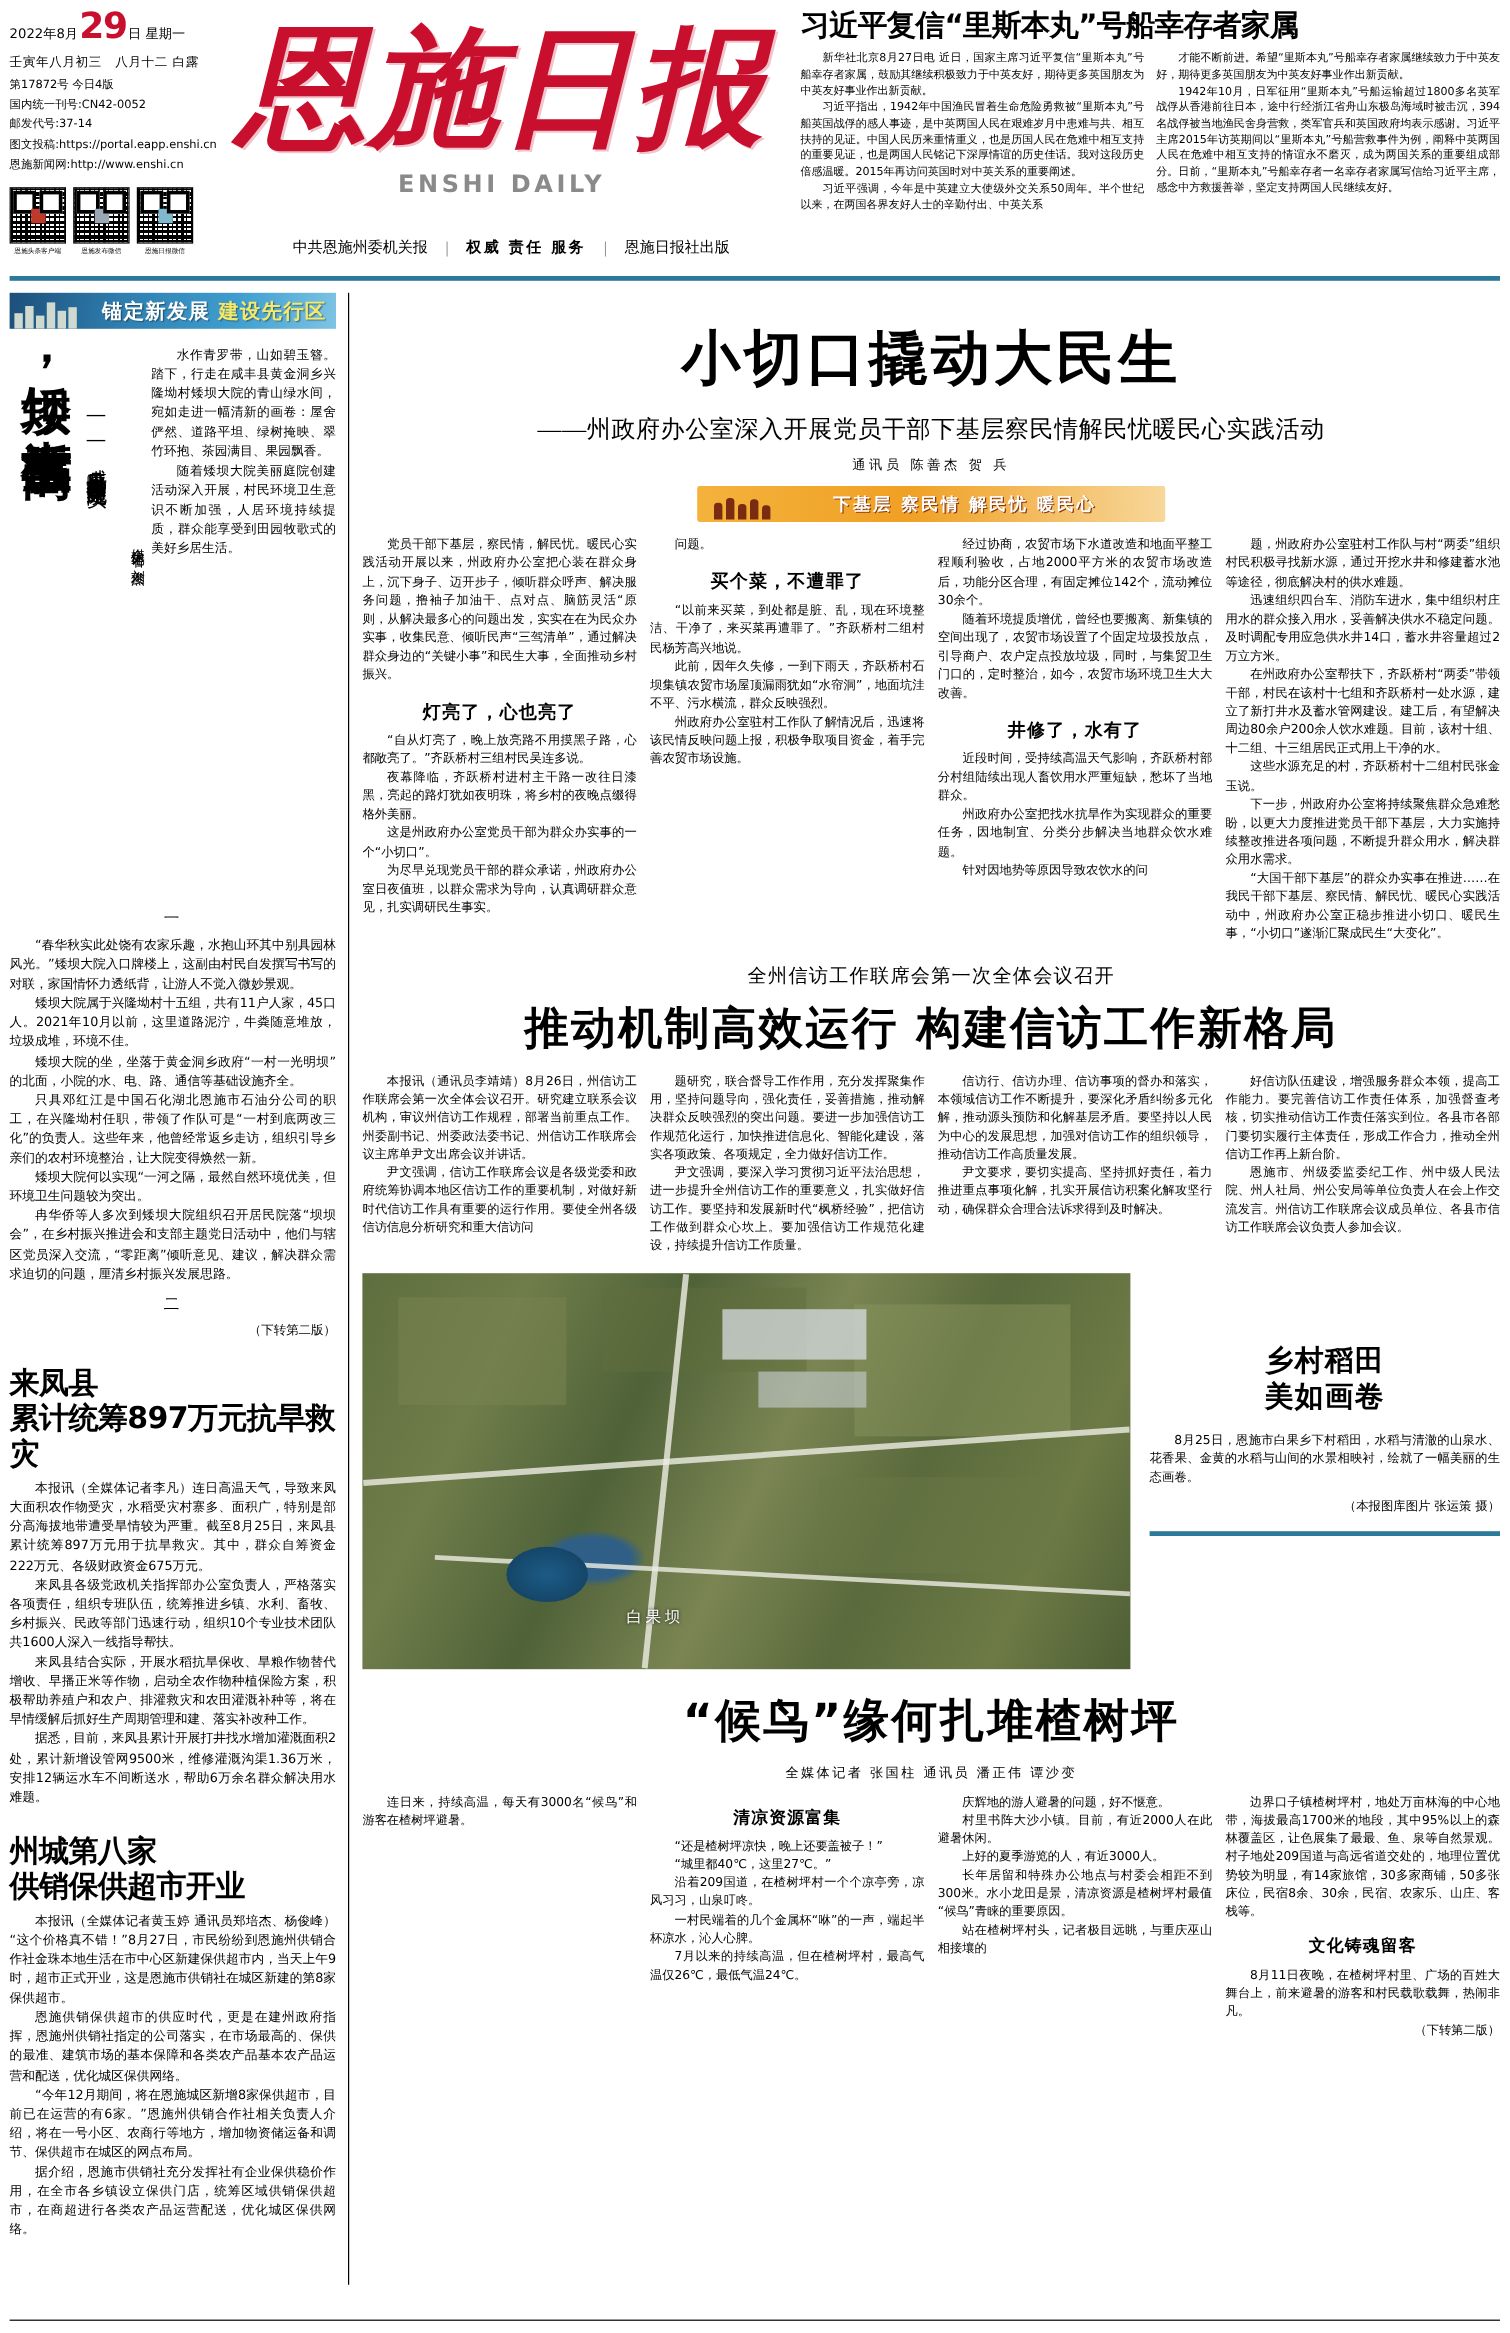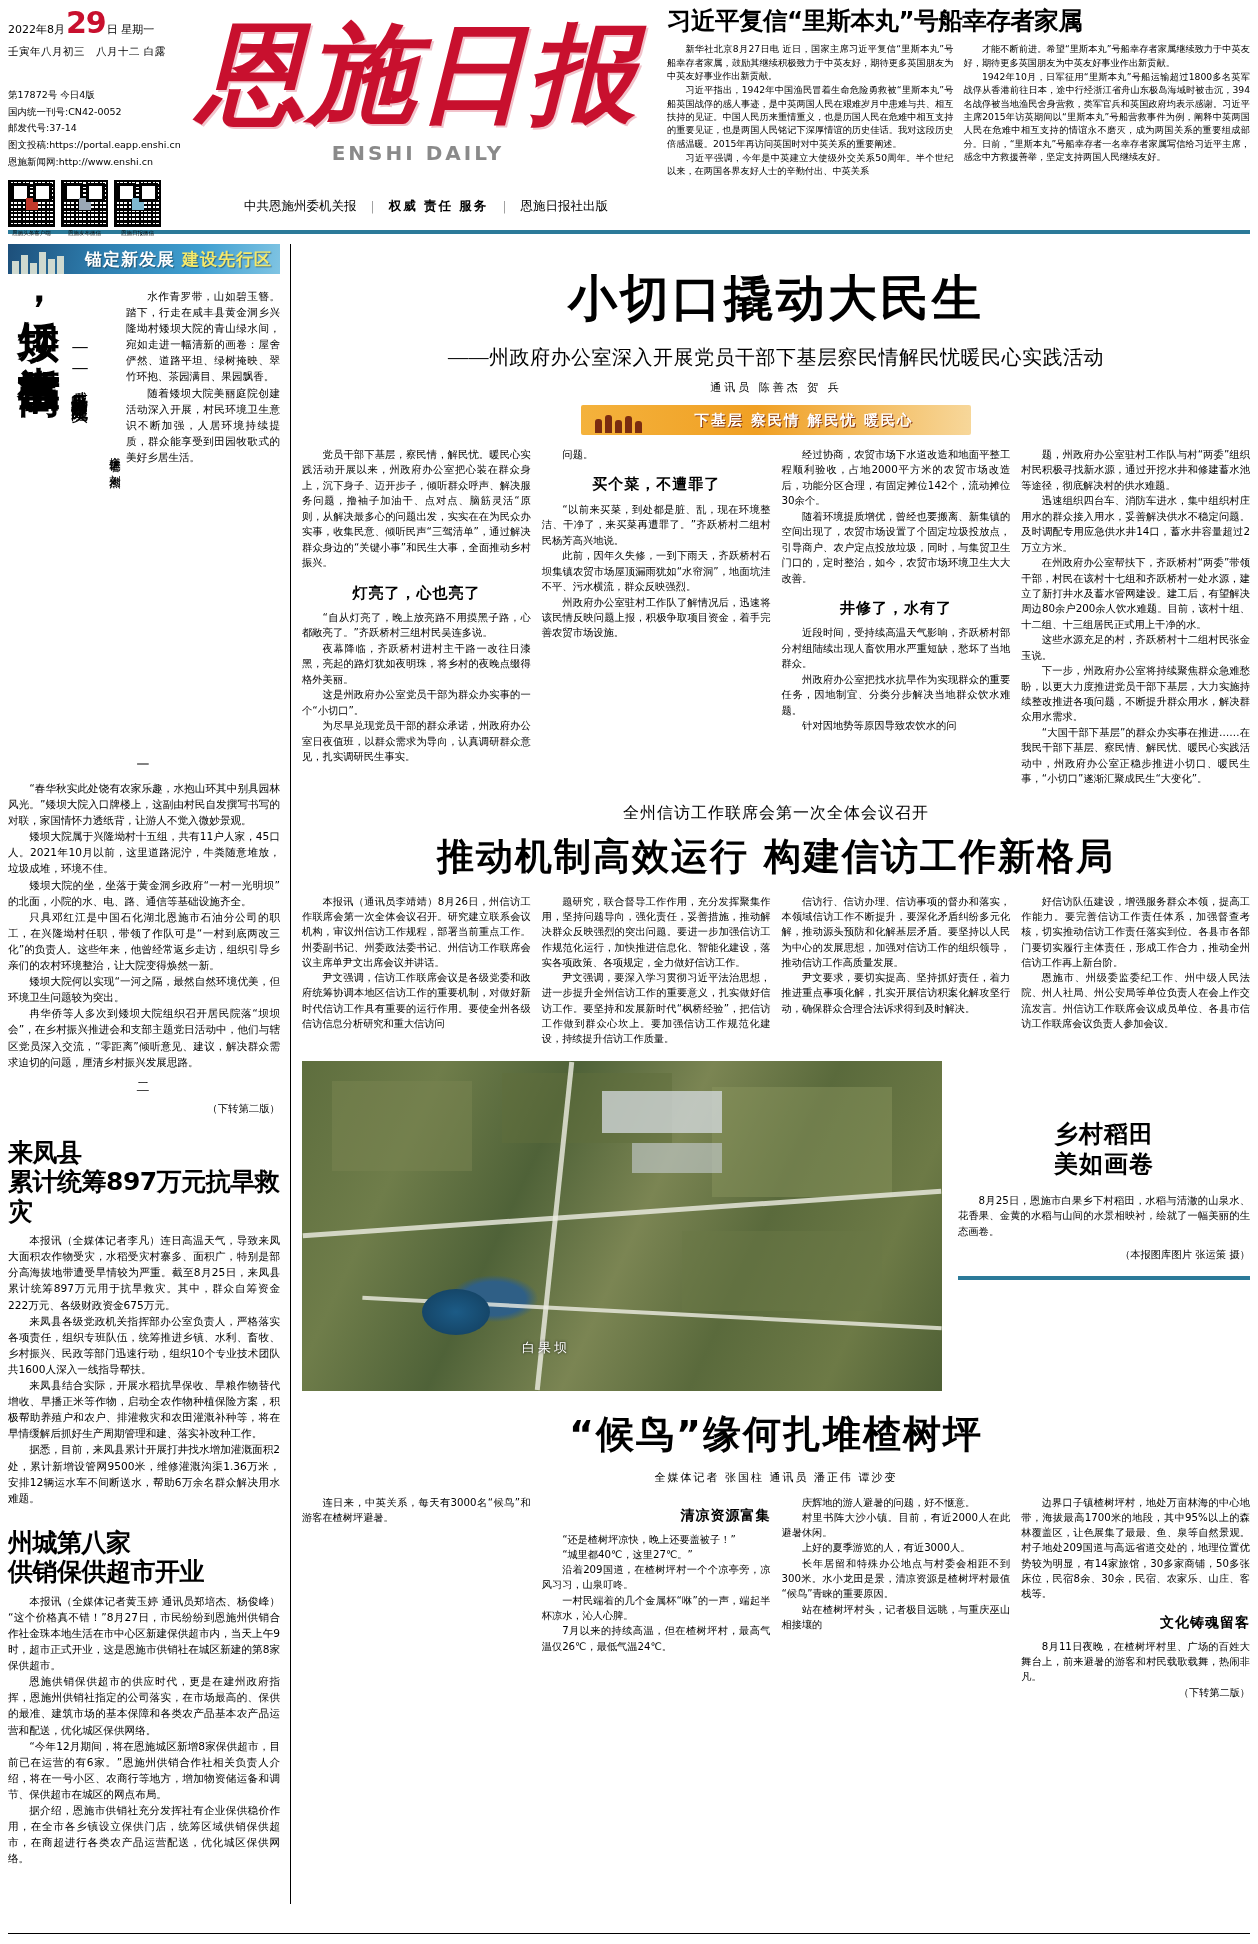--- a/index.html
+++ b/index.html
@@ -11,21 +11,21 @@
     overflow: hidden;
   }
   .page { position: relative; width: 1258px; height: 1944px; padding: 0 8px; }
 
   
   .masthead { position: relative; height: 228px; display: flex; }
   .mast-left { width: 175px; padding-top: 8px; }
   .mast-date { display: flex; align-items: baseline; font-size: 11px; line-height: 1; white-space: nowrap;}
   .mast-date .big { color: #c8102e; font-size: 30px; font-weight: bold; letter-spacing: -1px; margin: 0 1px; }
   .mast-lunar { font-size: 10.5px; margin-top: 7px; letter-spacing: .5px; }
-  .mast-meta { margin-top: 28px; font-size: 9.5px; line-height: 1.75; }
+  .mast-meta { margin-top: 4px; font-size: 9.5px; line-height: 1.75; }
   .qr-row { display: flex; gap: 6px; margin-top: 10px; }
   .qr { width: 47px; }
   .qr-img { width: 47px; height: 47px; position: relative;
     background:
       repeating-linear-gradient(90deg,#000 0 2px,#fff 2px 4px,#000 4px 5px,#fff 5px 8px,#000 8px 9px,#fff 9px 12px),
       repeating-linear-gradient(0deg,#000 0 2px,#fff 2px 3px,#000 3px 6px,#fff 6px 8px,#000 8px 10px,#fff 10px 12px);
     background-blend-mode: multiply;
     border: 1px solid #000;
   }
   .qr-img::before, .qr-img::after {
@@ -155,21 +155,21 @@
   .ps-body { font-size: 10.3px; line-height: 1.52; text-align: justify; margin-top: 14px; }
   .ps-body p { text-indent: 2em; }
   .ps-credit { font-size: 10.3px; text-align: right; margin-top: 8px; }
   .ps-rule { height: 4px; background: #2b7a99; margin-top: 14px; }
 
   .b-title { font-size: 38px; font-weight: bold; text-align: center; letter-spacing: 2px; margin-top: 18px; }
   .b-byline { font-size: 11px; text-align: center; margin-top: 10px; letter-spacing: 2px; }
   .bcols { display:flex; gap: 11px; margin-top: 10px; }
   .bcols .c { flex:1; font-size: 10.2px; line-height: 1.5; text-align: justify; }
   .bcols .c p { text-indent: 2em; }
-  .bcols .c h4 { font-size: 14px; font-weight: bold; text-align:right; margin: 10px 0 6px; letter-spacing:1px; }
+  .bcols .c h4 { font-size: 14px; font-weight: bold; text-align:center; margin: 10px 0 6px; letter-spacing:1px; }
 
   
   .footer { position: absolute; left: 8px; right: 8px; bottom: 6px; }
   .footer-rule { height: 1px; background: #000; margin-bottom: 4px; }
   .footer-text { display: flex; justify-content: space-between; font-size: 9.6px; }
 
   .nowrap { white-space: nowrap; }
 </style>
 </head>
 <body>
@@ -409,21 +409,21 @@
           </div>
           <div class="ps-credit">（本报图库图片 张运策 摄）</div>
           <div class="ps-rule"></div>
         </div>
       </div>
 
       <div class="b-title">“候鸟”缘何扎堆楂树坪</div>
       <div class="b-byline">全媒体记者 张国柱 通讯员 潘正伟 谭沙变</div>
       <div class="bcols">
         <div class="c">
-          <p>连日来，中英关系，每天有3000名“候鸟”和游客在楂树坪避暑。</p>
+          <p>连日来，持续高温，每天有3000名“候鸟”和游客在楂树坪避暑。</p>
         </div>
         <div class="c">
           <h4>清凉资源富集</h4>
           <p>“还是楂树坪凉快，晚上还要盖被子！”</p>
           <p>“城里都40℃，这里27℃。”</p>
           <p>沿着209国道，在楂树坪村一个个凉亭旁，凉风习习，山泉叮咚。</p>
           <p>一村民端着的几个金属杯“咻”的一声，端起半杯凉水，沁人心脾。</p>
           <p>7月以来的持续高温，但在楂树坪村，最高气温仅26℃，最低气温24℃。</p>
         </div>
         <div class="c">

